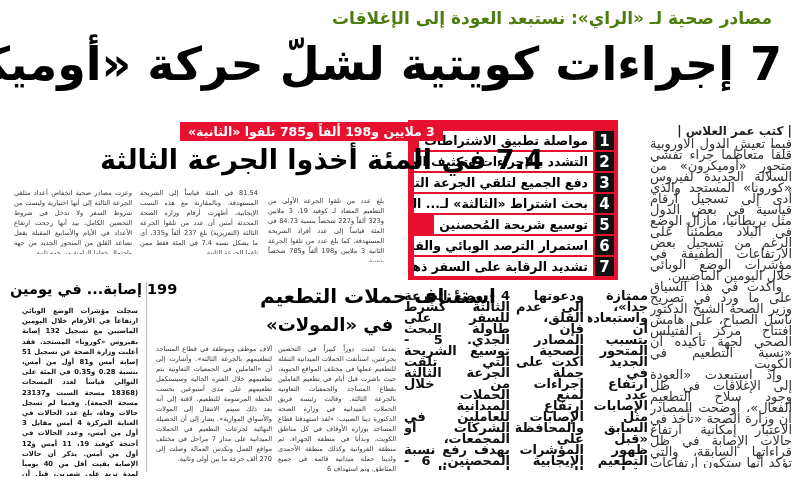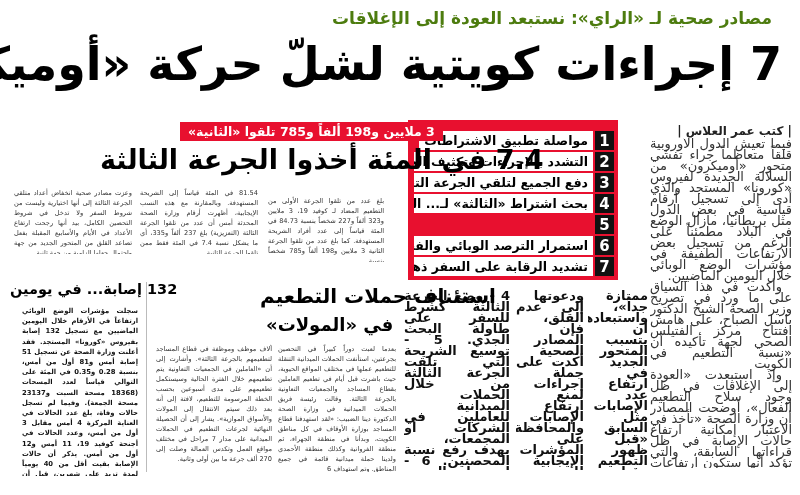--- a/index.html
+++ b/index.html
@@ -47,20 +47,21 @@
   <div class="step">
     <div class="step-num">3</div>
     <div class="step-label">دفع الجميع لتلقي الجرعة التعزيزية</div>
   </div>
   <div class="step">
     <div class="step-num">4</div>
     <div class="step-label">بحث اشتراط «الثالثة» لـ... السفر</div>
   </div>
   <div class="step">
     <div class="step-num">5</div>
+    <div class="step-label">توسيع شريحة المُحصنين</div>
   </div>
   <div class="step">
     <div class="step-num">6</div>
     <div class="step-label">استمرار الترصد الوبائي والفحص الجيني</div>
   </div>
   <div class="step">
     <div class="step-num">7</div>
     <div class="step-label">تشديد الرقابة على السفر ذهاباً وإياباً</div>
   </div>
 </div>
@@ -75,14 +76,14 @@
 <div class="abs col-text" style="top:188px;left:140px;width:118px;height:66px;overflow:hidden;font-size:6.6px;line-height:10px;">81.54 في المئة قياساً إلى الشريحة المستهدفة. وبالمقارنة مع هذه النسب الإيجابية، أظهرت أرقام وزارة الصحة المحدثة أمس أن عدد من تلقوا الجرعة الثالثة (التعزيزية) بلغ 237 ألفاً و335، أي ما يشكل نسبة 7.4 في المئة فقط ممن تلقوا الجرعة الثانية.</div>
 <div class="abs col-text" style="top:188px;left:14px;width:118px;height:66px;overflow:hidden;font-size:6.6px;line-height:10px;">وعزت مصادر صحية انخفاض أعداد متلقي الجرعة الثالثة إلى أنها اختيارية وليست من شروط السفر ولا تدخل في شروط التحصين الكامل، بيد أنها رجحت ارتفاع الأعداد في الأيام والأسابيع المقبلة بفعل تصاعد القلق من المتحور الجديد من جهة واحتمال جعلها إلزامية من جهة ثانية.</div>
 
 <div class="abs h3" style="top:284px;left:212px;font-size:20px;margin-left:48px;">استئناف حملات التطعيم</div>
 <div class="abs h3" style="top:314px;left:266px;font-size:18px;">في «المولات»</div>
 <div class="abs col-text" style="top:344px;left:278px;width:118px;height:128px;overflow:hidden;font-size:6.6px;line-height:10px;">بعدما لعبت دوراً كبيراً في التحصين بجرعتين، استأنفت الحملات الميدانية التنقلة للتطعيم عملها في مختلف المواقع الحيوية، حيث باشرت قبل أيام في تطعيم العاملين بقطاع المساجد والجمعيات التعاونية بالجرعة الثالثة. وقالت رئيسة فريق الحملات الميدانية في وزارة الصحة الدكتورة دينا الضبيب: «لقد استهدفنا قطاع المساجد بوزارة الأوقاف في كل مناطق الكويت، وبدأنا في منطقة الجهراء، ثم منطقة الفروانية وكذلك منطقة الأحمدي ولدينا حملة ميدانية قائمة في جميع المناطق. وتم استهداف 6</div>
 <div class="abs col-text" style="top:344px;left:156px;width:116px;height:128px;overflow:hidden;font-size:6.6px;line-height:10px;">آلاف موظف وموظفة في قطاع المساجد لتطعيمهم بالجرعة الثالثة». وأشارت إلى أن «العاملين في الجمعيات التعاونية يتم تطعيمهم خلال الفترة الحالية وسيستكمل تطعيمهم على مدى أسبوعين بحسب الخطة المرسومة للتطعيم، لافتة إلى أنه بعد ذلك سيتم الانتقال إلى المولات والأسواق الموازية». يشار إلى أن الحصيلة النهائية لجرعات التطعيم في الحملات الميدانية على مدار 7 مراحل في مختلف مواقع العمل وتكدس العمالة وصلت إلى 270 ألف جرعة ما بين أولى وثانية.</div>
 
 <div class="abs vrule" style="top:282px;left:146px;height:190px;"></div>
 
-<div class="abs h3" style="top:281px;left:10px;font-size:14.5px;">132 إصابة... في يومين</div>
+<div class="abs h3" style="top:281px;left:10px;font-size:14.5px;">199 إصابة... في يومين</div>
 <div class="abs col-text bold" style="top:306px;left:22px;width:116px;height:170px;overflow:hidden;font-size:6.8px;line-height:10.2px;">سجلت مؤشرات الوضع الوبائي ارتفاعاً في الأرقام خلال اليومين الماضيين مع تسجيل 132 إصابة بفيروس «كورونا» المستجد. فقد أعلنت وزارة الصحة عن تسجيل 51 إصابة أمس و81 أول من أمس، بنسبة 0.28 و0.35 في المئة على التوالي قياساً لعدد المسحات (18368 مسحة السبت و23137 مسحة الجمعة). وفيما لم تسجل حالات وفاة، بلغ عدد الحالات في العناية المركزة 4 أمس مقابل 3 أول من أمس، وعدد الحالات في أجنحة كوفيد 19، 11 أمس و12 أول من أمس. يذكر أن حالات الإصابة بقيت أقل من 40 يومياً لمدة تزيد على شهرين، قبل أن تتجاوز هذا الرقم الأسبوع الماضي.</div>
 
 </body></html>

